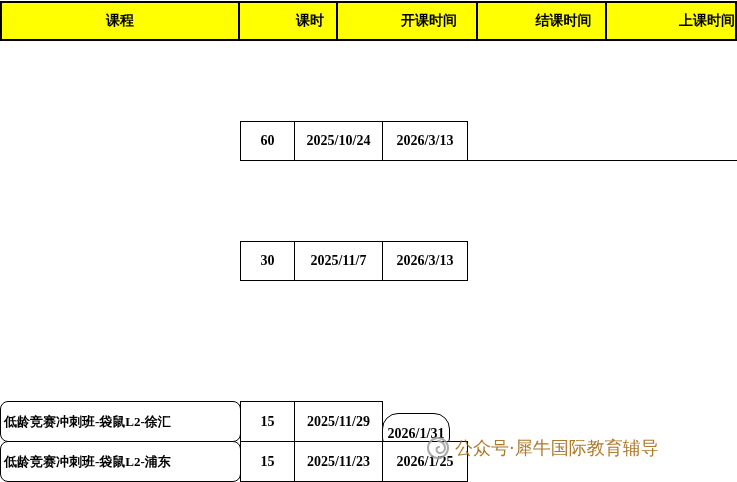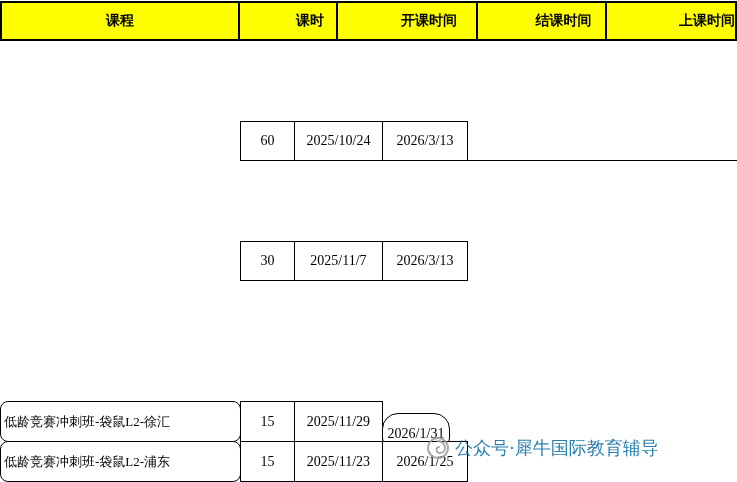--- a/index.html
+++ b/index.html
@@ -44,41 +44,42 @@
   .cell {
     position: absolute;
     box-sizing: border-box;
     border: 1px solid #000000;
     background: #ffffff;
     display: flex;
     align-items: center;
     justify-content: center;
     font-size: 14px;
     white-space: nowrap;
+    font-weight: bold;
   }
   .cell-course {
     justify-content: flex-start;
     padding-left: 3px;
     font-size: 13px;
     border-radius: 8px;
   }
   
   .tail-line {
     position: absolute;
     background: #000000;
     height: 1px;
   }
   
   .watermark {
     position: absolute;
     left: 426px; top: 436px;
     display: flex;
     align-items: center;
     gap: 5px;
-    color: #0369a1;
+    color: #a16207;
     opacity: 0.85;
     font-size: 18px;
     font-family: "DejaVu Sans", sans-serif;
     z-index: 5;
     pointer-events: none;
     white-space: nowrap;
   }
   .watermark svg { display: block; }
 </style>
 </head>

